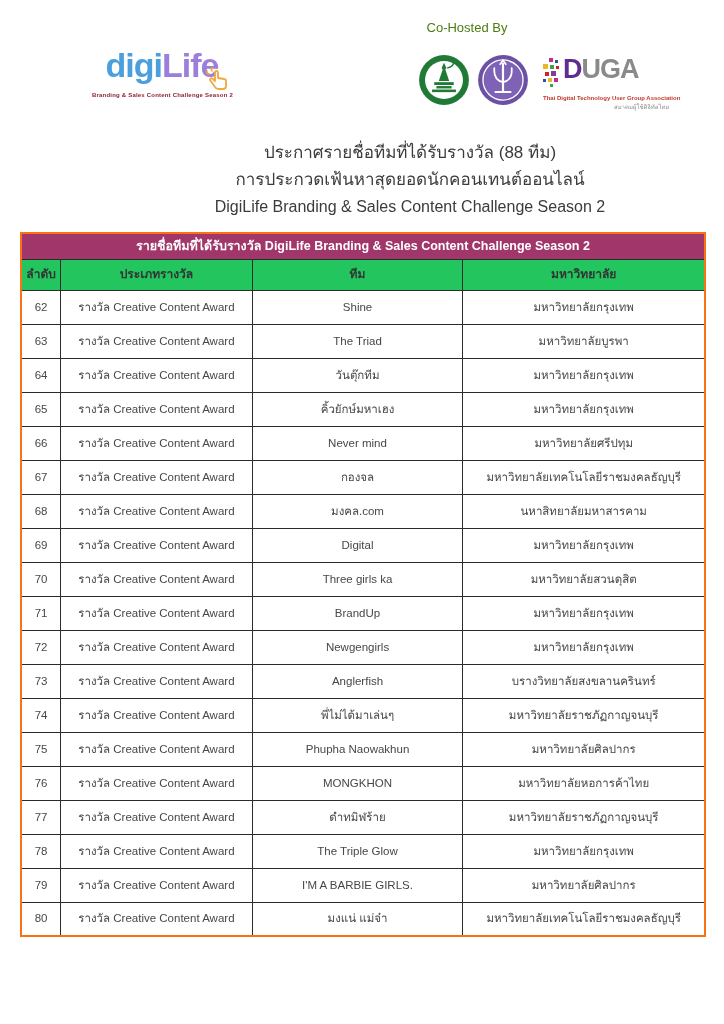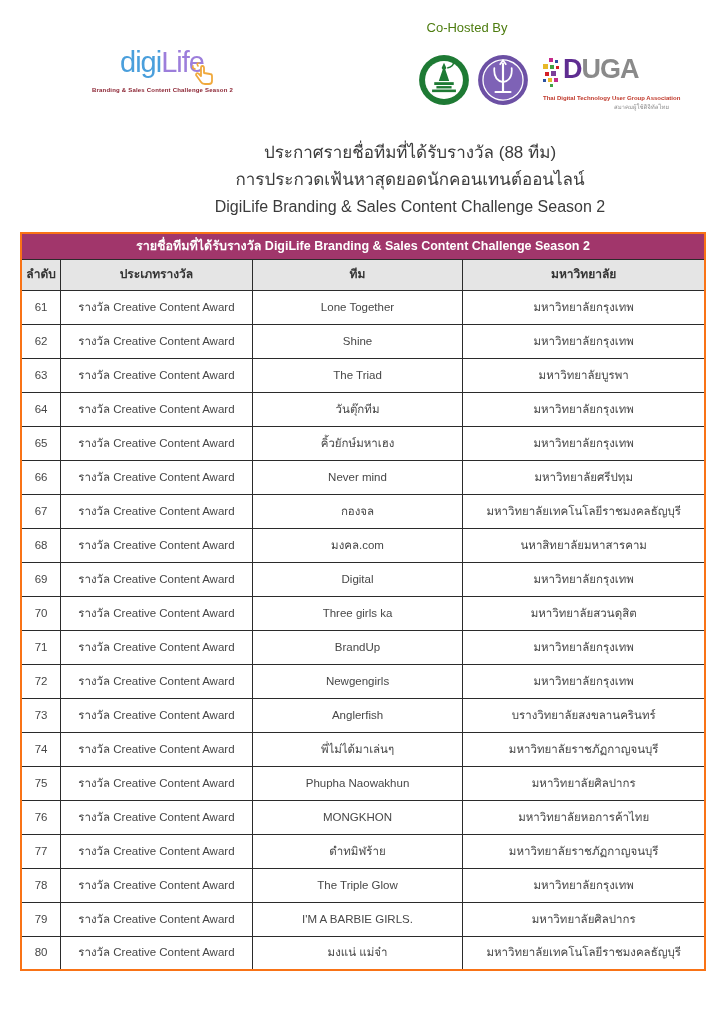--- a/index.html
+++ b/index.html
@@ -11,21 +11,21 @@
     color: #3d3d3d;
     overflow: hidden;
   }
 
   
   .digilife {
     position: absolute; left: 92px; top: 48px; width: 140px;
     text-align: center;
   }
   .digilife-word {
-    font-weight: normal; font-size: 29px; letter-spacing: -1px;
+    font-weight: bold; font-size: 34px; letter-spacing: -1px;
     line-height: 1.0; position: relative; display: inline-block;
   }
   .digi-part { color: #4a9fdc; }
   .life-part { color: #9c7edb; }
   .hand-wrap { position: absolute; right: -12px; bottom: -14px; }
   .digilife-tagline {
     margin-top: 10px; font-size: 6px; font-weight: bold;
     color: #8b2332; letter-spacing: 0.2px; white-space: nowrap;
   }
 
@@ -65,21 +65,21 @@
     border: 1px solid #2b2b2b;
     text-align: center; vertical-align: middle;
     line-height: 1.45;
     overflow: hidden; white-space: nowrap;
   }
   .caption-row td {
     background: #a1366b; color: #ffffff;
     font-size: 12.5px; font-weight: 600; height: 26px;
   }
   .colhead-row th {
-    background: #e5e5e5; color: #333333;
+    background: #22c55e; color: #333333;
     font-size: 12px; font-weight: 600; height: 31px;
   }
   .data-row td { height: 34px; font-size: 11.5px; color: #474747; background: #ffffff; }
 </style>
 </head>
 <body>
 
 <div class="digilife">
   <span class="digilife-word">
     <span class="digi-part">digi</span><span class="life-part">Life</span>
@@ -158,26 +158,20 @@
     <tr class="caption-row">
       <td colspan="4">รายชื่อทีมที่ได้รับรางวัล DigiLife Branding &amp; Sales Content Challenge Season 2</td>
     </tr>
     <tr class="colhead-row">
       <th>ลำดับ</th>
       <th>ประเภทรางวัล</th>
       <th>ทีม</th>
       <th>มหาวิทยาลัย</th>
     </tr>
 
-      <tr class="data-row">
-        <td>61</td>
-        <td>รางวัล Creative Content Award</td>
-        <td>Lone Together</td>
-        <td>มหาวิทยาลัยกรุงเทพ</td>
-      </tr>
 
       <tr class="data-row">
         <td>62</td>
         <td>รางวัล Creative Content Award</td>
         <td>Shine</td>
         <td>มหาวิทยาลัยกรุงเทพ</td>
       </tr>
 
       <tr class="data-row">
         <td>63</td>

